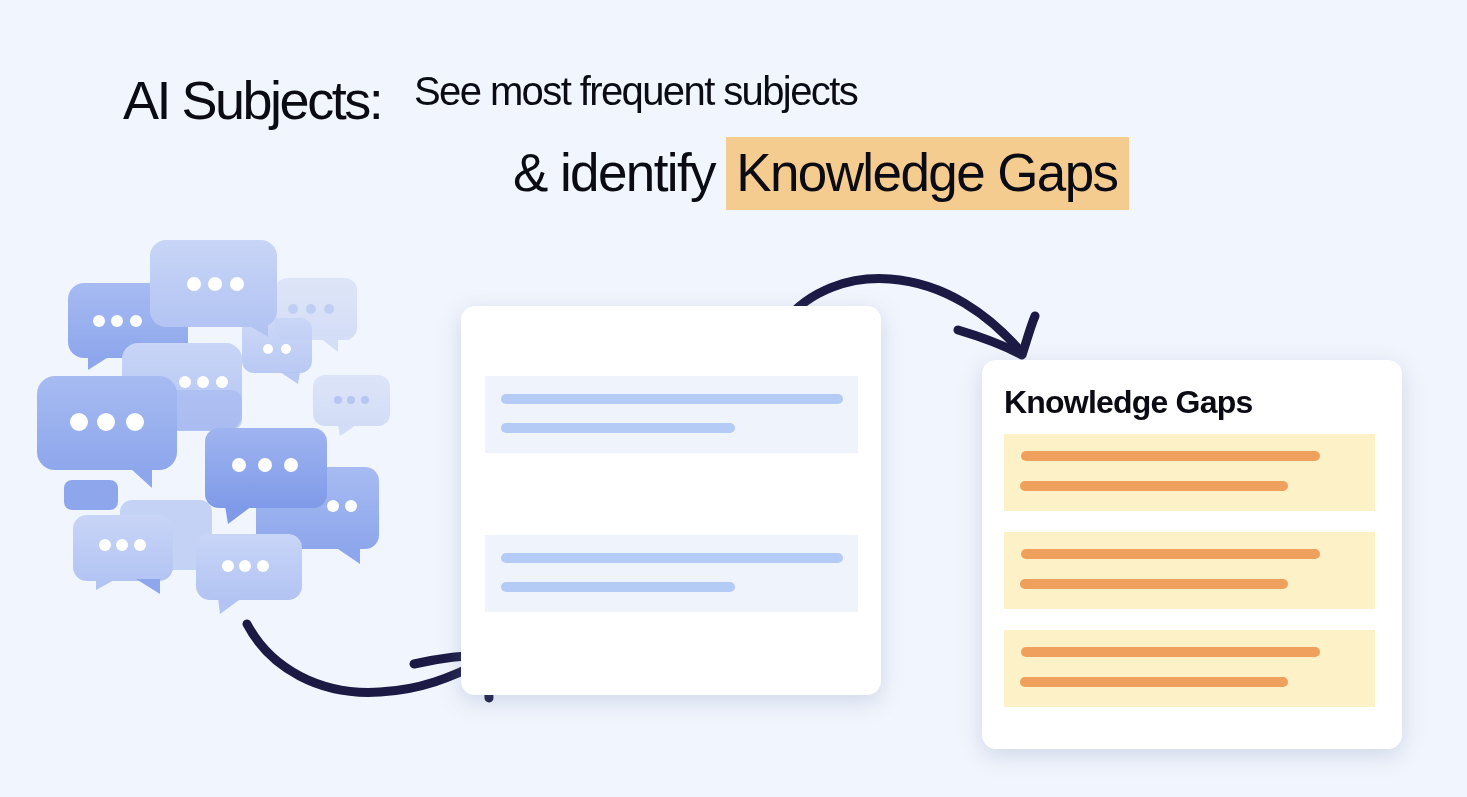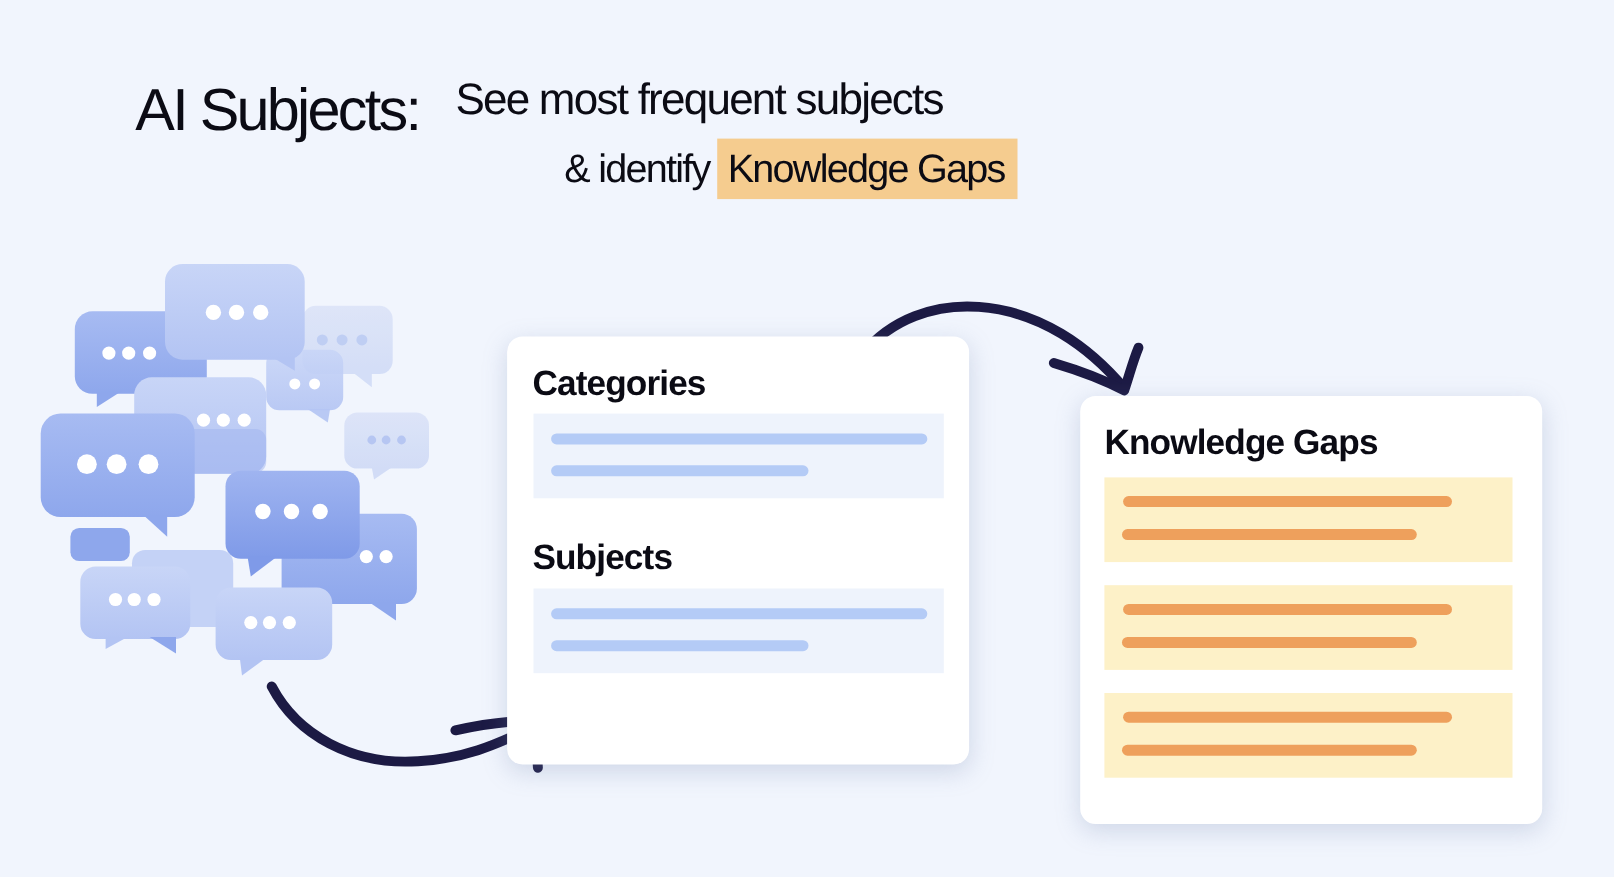--- a/index.html
+++ b/index.html
@@ -11,21 +11,21 @@
   }
   .title-main {
     position:absolute; left:123px; top:68px; font-size:54px; letter-spacing:-2.5px;
     font-weight:400; white-space:nowrap; line-height:64px;
   }
   .title-sub1 {
     position:absolute; left:414px; top:66px; font-size:40px; letter-spacing:-1.6px;
     white-space:nowrap; line-height:50px;
   }
   .title-sub2 {
-    position:absolute; left:513px; top:128px; font-size:36px; letter-spacing:-1.6px;
+    position:absolute; left:513px; top:148px; font-size:53px; letter-spacing:-1.6px;
     white-space:nowrap; line-height:50px;
   }
   .highlight {
     background:#f5cc8f; padding:6px 12px 8px 10px; margin-left:-2px;
   }
   .bubbles { position:absolute; left:20px; top:200px; width:400px; height:470px; }
   .card {
     position:absolute; background:#ffffff; border-radius:14px;
     box-shadow:0 6px 22px rgba(120,135,175,0.28);
   }
@@ -147,26 +147,24 @@
   <path d="M247 624 C 270 668, 320 696, 380 692 C 420 690, 450 678, 486 660" fill="none" stroke="#1c1a44" stroke-width="9" stroke-linecap="round"></path>
   <path d="M414 664 C 440 658, 468 655, 490 655 C 488 668, 488 682, 489 698" fill="none" stroke="#1c1a44" stroke-width="9" stroke-linecap="round" stroke-linejoin="round"></path>
 </svg>
 
 <svg class="arrow" style="left:0;top:0;" width="1467" height="797">
   <path d="M784 322 C 810 290, 850 276, 890 279 C 945 283, 990 315, 1022 353" fill="none" stroke="#1c1a44" stroke-width="9" stroke-linecap="round"></path>
   <path d="M958 330 C 985 338, 1005 346, 1022 355 C 1027 340, 1030 328, 1035 316" fill="none" stroke="#1c1a44" stroke-width="9" stroke-linecap="round" stroke-linejoin="round"></path>
 </svg>
 
 <div class="card card-cat">
-  <div class="card-title" style="left:23px;top:24px;">Categories</div>
   <div class="panel panel-blue" style="left:24px;top:70px;width:373px;height:77px;">
     <div class="bar bar-blue" style="left:16px;top:18px;width:342px;"></div>
     <div class="bar bar-blue" style="left:16px;top:47px;width:234px;"></div>
   </div>
-  <div class="card-title" style="left:23px;top:182px;">Subjects</div>
   <div class="panel panel-blue" style="left:24px;top:229px;width:373px;height:77px;">
     <div class="bar bar-blue" style="left:16px;top:18px;width:342px;"></div>
     <div class="bar bar-blue" style="left:16px;top:47px;width:234px;"></div>
   </div>
 </div>
 
 <div class="card card-gap">
   <div class="card-title" style="left:22px;top:24px;">Knowledge Gaps</div>
   <div class="panel panel-yellow" style="left:22px;top:74px;width:371px;height:77px;">
     <div class="bar bar-orange" style="left:17px;top:17px;width:299px;"></div>

